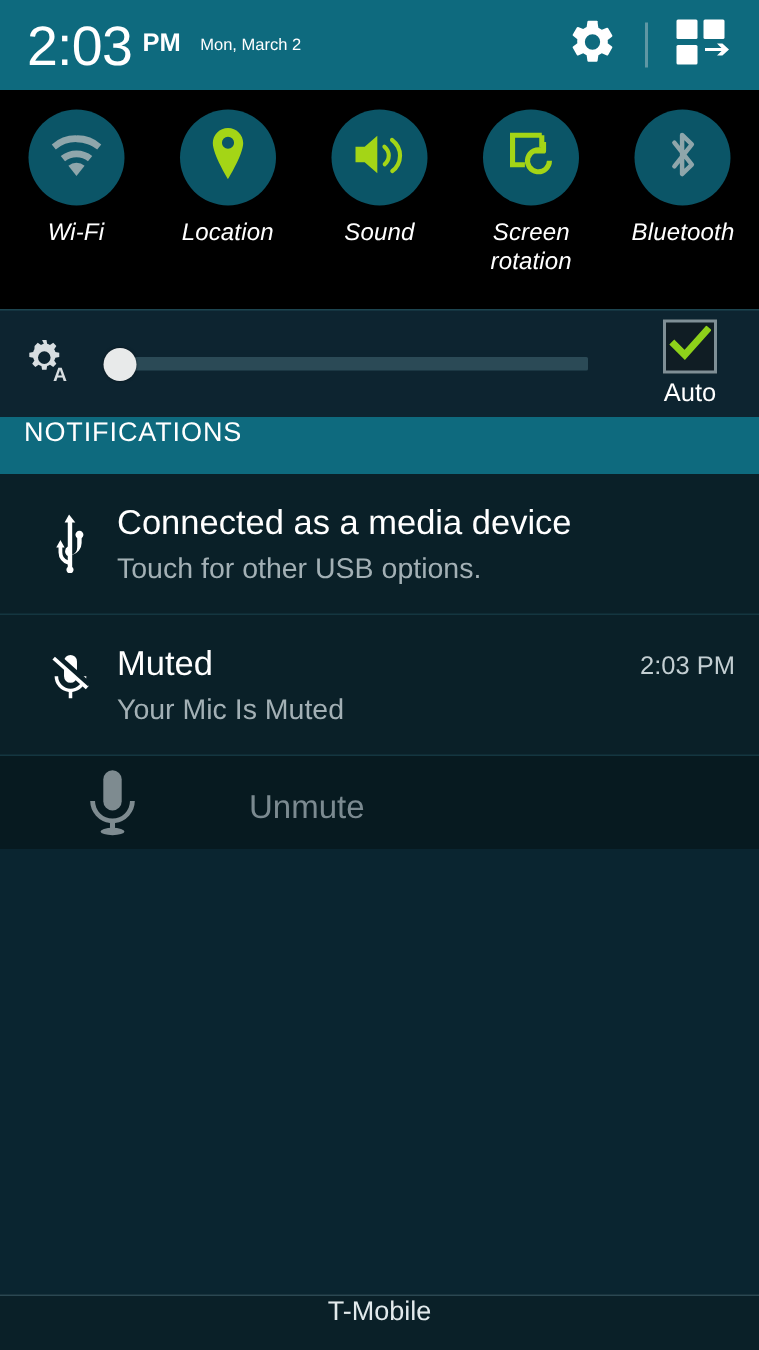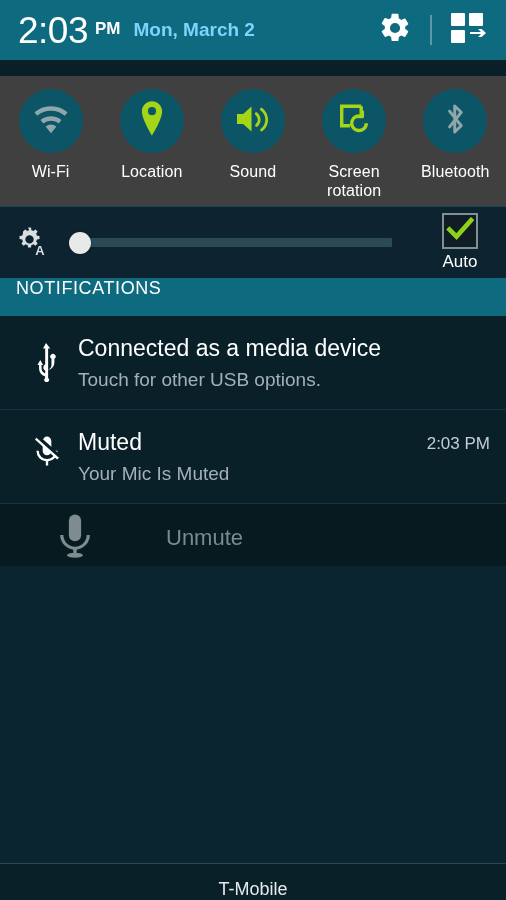--- a/index.html
+++ b/index.html
@@ -15,31 +15,32 @@
   .statusbar {
     position:absolute; left:0; top:0; width:506px; height:60px;
     background:#0e6a7e;
     display:flex; align-items:center; padding:0 18px;text-align:center;
   }
   .clock-time {
     color:#ffffff; font-size:37px; line-height:37px;
     letter-spacing:-0.5px; font-weight:400;
   }
   .clock-ampm { color:#ffffff; font-size:17px; font-weight:700; margin-left:7px; padding-bottom:2px; }
-  .clock-date { color:#7dd3fc; font-size:19px; margin-left:13px; padding-bottom:1px;font-weight:bold; }
+  .clock-date { color:#ffffff; font-size:11px; margin-left:13px; padding-bottom:1px; }
   .sb-spacer { flex:1; }
   .sb-icon { display:flex; align-items:center; justify-content:center; cursor:pointer; }
   .sb-divider { width:2px; height:30px; background:#5f97a4; margin:0 18px; }
 
   
   .toggles {
-    position:absolute; left:0; top:76px; width:506px; height:146px;
-    background:#404040;
+    position:absolute; left:0; top:60px; width:506px; height:146px;
+    background:#000000;
     display:flex; align-items:flex-start; justify-content:space-around;
     padding-top:13px;
+    font-style:italic;
   }
   .toggle { width:96px; display:flex; flex-direction:column; align-items:center; cursor:pointer; }
   .toggle-circle {
     width:64px; height:64px; border-radius:50%;
     background:#0b5567;
     display:flex; align-items:center; justify-content:center;
   }
   .toggle-label {
     margin-top:9px; color:#ffffff; font-size:16px; text-align:center;
     line-height:19px; letter-spacing:0.1px;
@@ -107,21 +108,21 @@
   .action-icon { width:118px; flex:0 0 118px; display:flex; justify-content:center; align-items:center; }
   .action-label { color:#7b8a90; font-size:22px; }
 
   
   .filler { position:absolute; left:0; top:566px; width:506px; height:297px; background:#0a2530; }
 
   
   .carrier {
     position:absolute; left:0; bottom:0; width:506px; height:37px;
     background:#0a2028; border-top:1px solid #2b4852;
-    display:flex; align-items:flex-end; justify-content:center;
+    display:flex; align-items:flex-start; justify-content:center;
   }
   .carrier span { color:#e2eaec; font-size:18px; }
 </style>
 </head>
 <body>
 
 <div id="screen">
 
   <div class="statusbar">
     <div class="clock-time">2:03</div>

